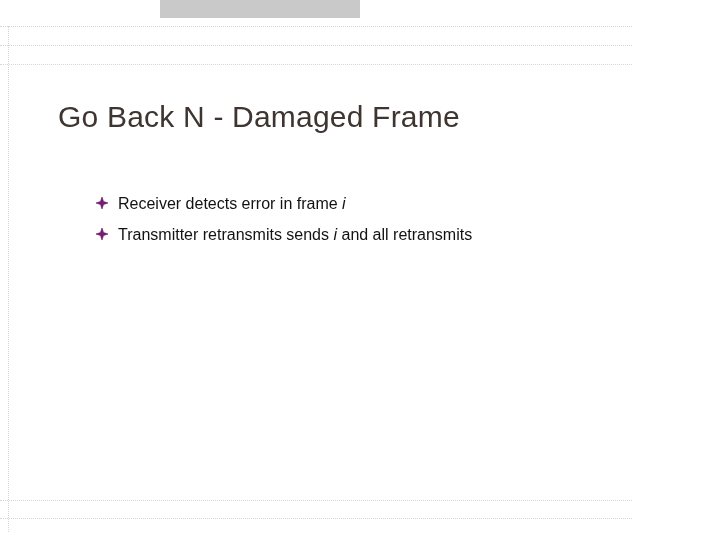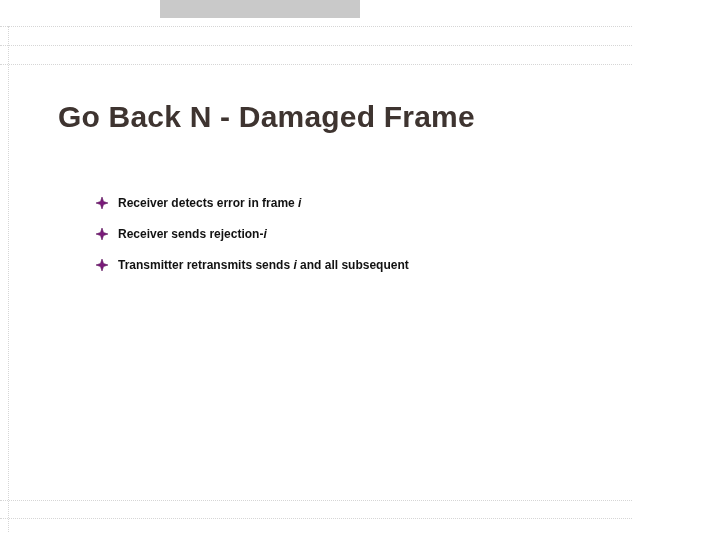--- a/index.html
+++ b/index.html
@@ -9,21 +9,20 @@
     height: 540px;
     overflow: hidden;
     font-family: Verdana, Geneva, sans-serif;
     background: #ffffff;
   }
   .slide {
     position: relative;
     width: 632px;
     height: 540px;
     box-sizing: border-box;
-    font-weight: bold;
   }
   
   .topbar {
     position: absolute;
     top: 0;
     left: 160px;
     width: 200px;
     height: 18px;
     background: #c9c9c9;
   }
@@ -57,21 +56,21 @@
   .bullets {
     position: absolute;
     top: 188px;
     left: 96px;
     right: 40px;
   }
   .bullet-item {
     display: flex;
     align-items: flex-start;
     line-height: 31px;
-    font-size: 12px;
+    font-size: 16px;
     color: #121212;
   }
   .bullet-icon {
     flex: 0 0 auto;
     width: 12px;
     height: 12px;
     margin-top: 9px;
     margin-right: 10px;
     position: relative;
   }
@@ -105,39 +104,28 @@
         <svg viewBox="0 0 12 12" width="12" height="12">
           <polygon points="6,0 7.5,4.5 12,6 7.5,7.5 6,12 4.5,7.5 0,6 4.5,4.5" fill="#7a1a7a"></polygon>
           <polygon points="6,0 7.5,4.5 12,6 7.5,7.5 6,12 4.5,7.5 0,6 4.5,4.5" fill="none" stroke-width="0.6" stroke="#5a145a"></polygon>
         </svg>
       </span>
       <span class="bullet-text">
         <span>Receiver detects error in frame </span><span class="ital">i</span><span></span>
       </span>
     </div>
 
-    <div class="bullet-item">
-      <span class="bullet-icon">
-        <svg viewBox="0 0 12 12" width="12" height="12">
-          <polygon points="6,0 7.5,4.5 12,6 7.5,7.5 6,12 4.5,7.5 0,6 4.5,4.5" fill="#7a1a7a"></polygon>
-          <polygon points="6,0 7.5,4.5 12,6 7.5,7.5 6,12 4.5,7.5 0,6 4.5,4.5" fill="none" stroke-width="0.6" stroke="#5a145a"></polygon>
-        </svg>
-      </span>
-      <span class="bullet-text">
-        <span>Receiver sends rejection-</span><span class="ital">i</span><span></span>
-      </span>
-    </div>
 
 
     <div class="bullet-item">
       <span class="bullet-icon">
         <svg viewBox="0 0 12 12" width="12" height="12">
           <polygon points="6,0 7.5,4.5 12,6 7.5,7.5 6,12 4.5,7.5 0,6 4.5,4.5" fill="#7a1a7a"></polygon>
           <polygon points="6,0 7.5,4.5 12,6 7.5,7.5 6,12 4.5,7.5 0,6 4.5,4.5" fill="none" stroke-width="0.6" stroke="#5a145a"></polygon>
         </svg>
       </span>
       <span class="bullet-text">
-        <span>Transmitter retransmits sends </span><span class="ital">i</span><span> and all subsequent</span>
+        <span>Transmitter retransmits sends </span><span class="ital">i</span><span> and all retransmits</span>
       </span>
     </div>
 
   </div>
 </div>
 
 </body></html>

